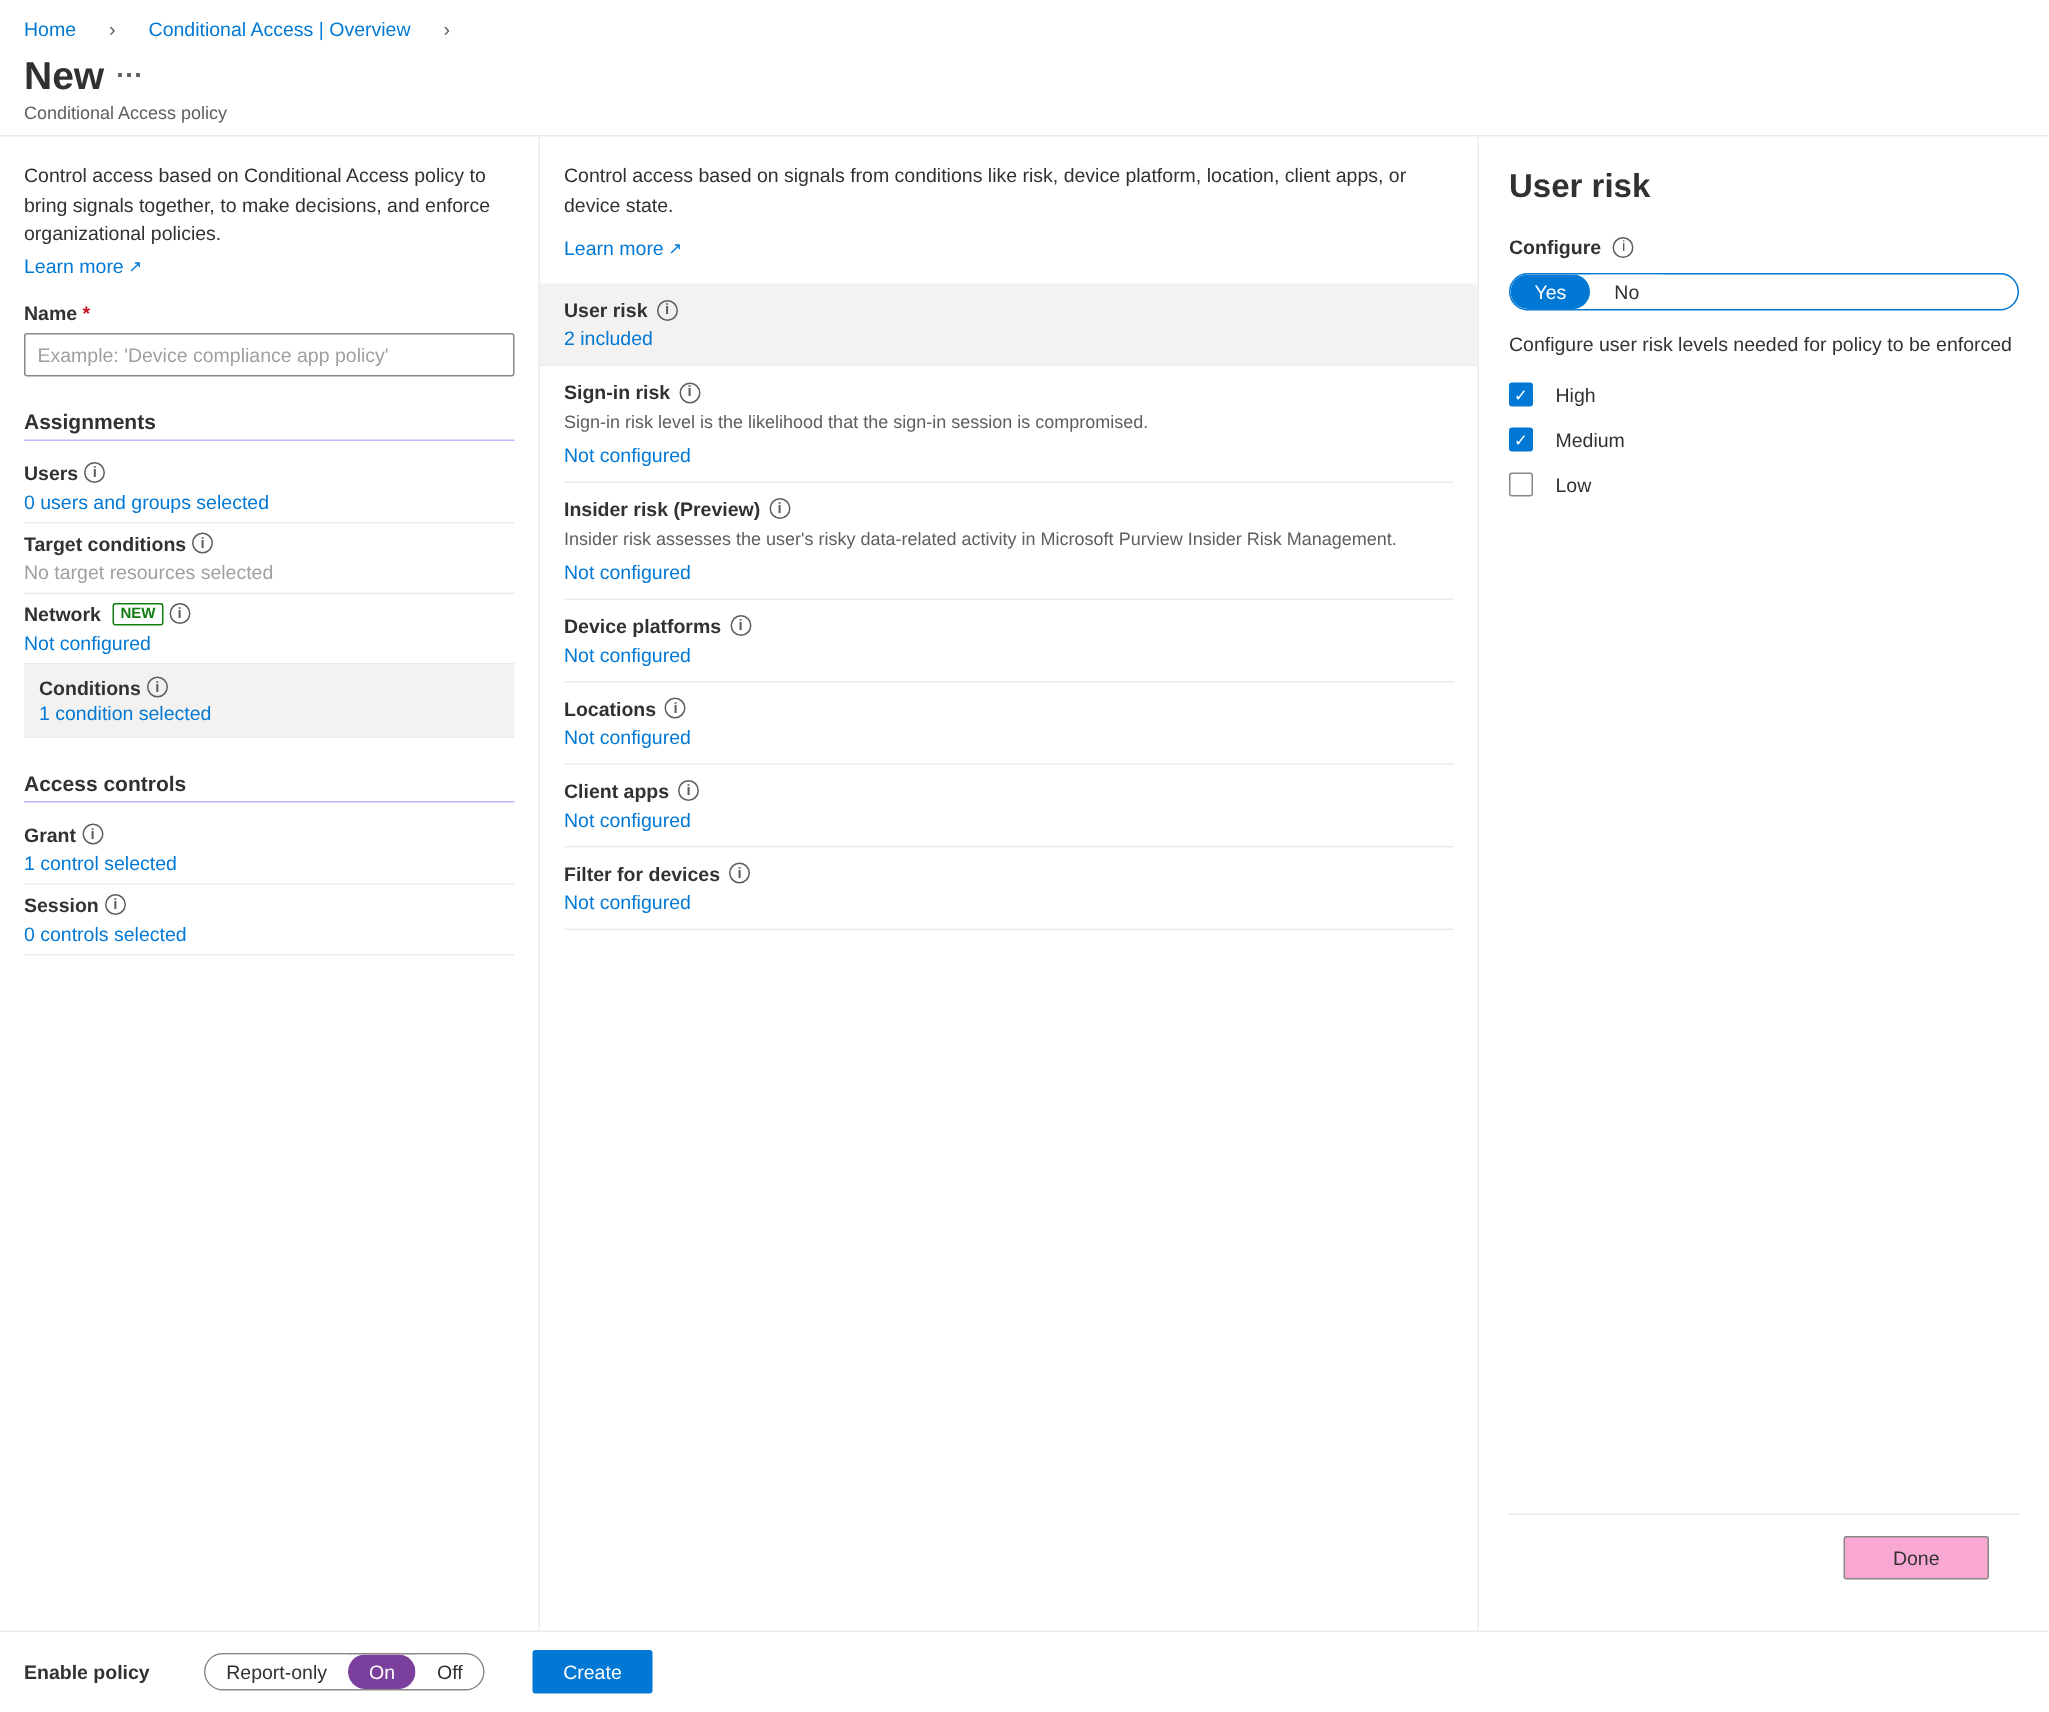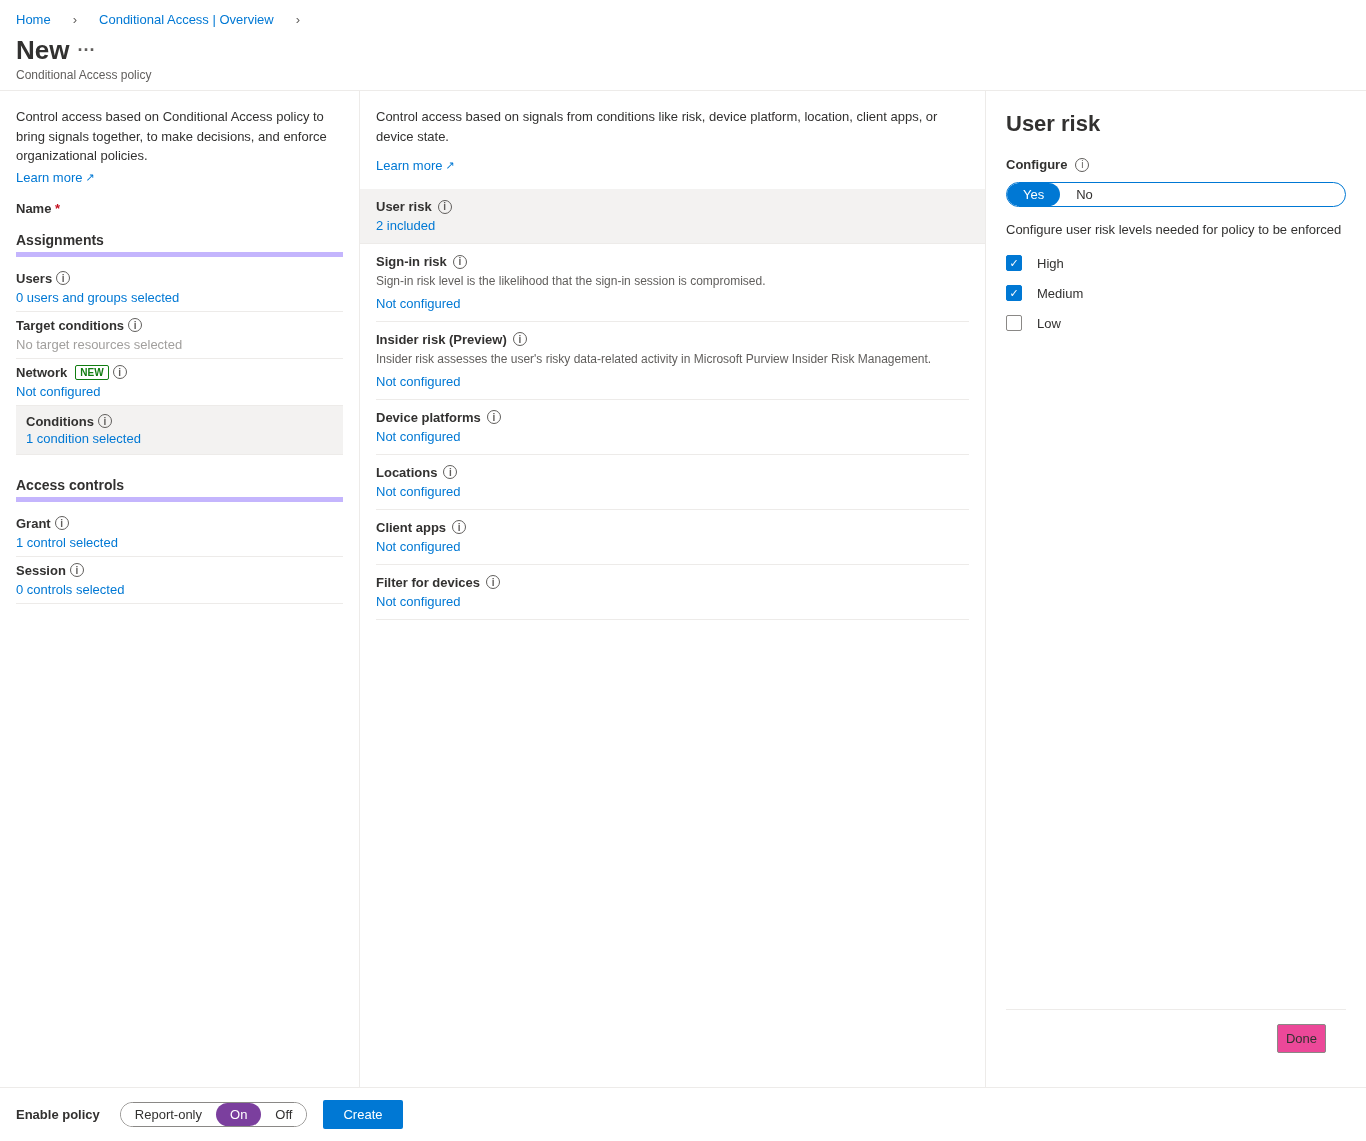--- a/index.html
+++ b/index.html
@@ -19,36 +19,36 @@
     .left-panel { width: 360px; padding: 16px; border-right: 1px solid #edebe9; overflow-y: auto; flex-shrink: 0; }
     .description { font-size: 13px; color: #323130; line-height: 1.5; margin-bottom: 4px; }
     .learn-more { color: #0078d4; font-size: 13px; display: inline-flex; align-items: center; gap: 3px; cursor: pointer; margin-bottom: 16px; }
     .learn-more::after { content: '↗'; font-size: 11px; }
 
     .field-label { font-size: 13px; font-weight: 600; margin-bottom: 6px; }
     .required::after { content: ' *'; color: #c50f1f; }
     .text-input { width: 100%; border: 1px solid #8a8886; border-radius: 2px; padding: 6px 8px; font-size: 13px; color: #a19f9d; margin-bottom: 12px; }
     .text-input::placeholder { color: #a19f9d; }
 
-    .section-title { font-size: 14px; font-weight: 600; padding: 10px 0 4px; border-bottom: 5px solid #c4b5fd; margin-bottom: 8px; }
+    .section-title { font-size: 14px; font-weight: 600; padding: 10px 0 4px; border-bottom: 1px solid #c4b5fd; margin-bottom: 8px; }
 
     .assignment-row { padding: 6px 0; border-bottom: 1px solid #edebe9; }
     .assignment-label { font-size: 13px; font-weight: 600; display: flex; align-items: center; gap: 4px; margin-bottom: 4px; }
     .assignment-value { color: #0078d4; font-size: 13px; cursor: pointer; }
     .assignment-value.gray { color: #a19f9d; }
 
     .new-badge { background: #fff; border: 1.5px solid #107c10; color: #107c10; font-size: 10px; font-weight: 700; padding: 1px 4px; border-radius: 2px; margin-left: 4px; }
 
     .conditions-row { background: #f3f2f1; padding: 8px 10px; border-bottom: 1px solid #edebe9; cursor: pointer; }
     .conditions-label { font-size: 13px; font-weight: 600; display: flex; align-items: center; gap: 4px; }
     .conditions-value { color: #0078d4; font-size: 13px; margin-top: 2px; }
 
     .info-icon { display: inline-flex; align-items: center; justify-content: center; width: 14px; height: 14px; border: 1px solid #605e5c; border-radius: 50%; font-size: 10px; color: #605e5c; cursor: pointer; }
 
-    .enable-policy-bar { background: #fff; border-top: 1px solid #edebe9; padding: 12px 16px; display: flex; align-items: center; gap: 12px; }
+    .enable-policy-bar { background: #fff; border-top: 1px solid #edebe9; padding: 12px 16px; display: flex; align-items: center; gap: 28px; }
     .enable-label { font-size: 13px; font-weight: 600; margin-right: 8px; }
 
     .toggle-group { display: flex; align-items: center; border: 1px solid #8a8886; border-radius: 20px; overflow: hidden; }
     .toggle-opt { padding: 4px 14px; font-size: 13px; cursor: pointer; background: #fff; }
     .toggle-opt.active-purple { background: #7B3F9E; color: #fff; border-radius: 20px; }
     .toggle-opt.inactive { color: #323130; }
 
     .create-btn { background: #0078d4; color: #fff; border: none; border-radius: 2px; padding: 7px 20px; font-size: 13px; cursor: pointer; margin-left: 4px; }
 
     
@@ -77,21 +77,21 @@
 
     .configure-desc { font-size: 13px; color: #323130; margin-bottom: 16px; line-height: 1.4; }
 
     .checkbox-row { display: flex; align-items: center; gap: 15px; margin-bottom: 14px; }
     .checkbox { width: 16px; height: 16px; border: 1.5px solid #8a8886; border-radius: 2px; display: flex; align-items: center; justify-content: center; flex-shrink: 0; }
     .checkbox.checked { background: #0078d4; border-color: #0078d4; }
     .checkbox.checked::after { content: '✓'; color: #fff; font-size: 11px; }
     .checkbox-label { font-size: 13px; }
 
     .done-bar { border-top: 1px solid #edebe9; padding: 14px 20px; display: flex; justify-content: flex-end; background: #fff; }
-    .done-btn { background: #ec4899; border: 1px solid #8a8886; border-radius: 2px; padding: 6px 8px; font-size: 13px; cursor: pointer; color: #323130; }
+    .done-btn { background: #f9a8d4; border: 1px solid #8a8886; border-radius: 2px; padding: 6px 32px; font-size: 13px; cursor: pointer; color: #323130; }
   </style>
 </head>
 <body>
 
 <div class="breadcrumb">
   <a>Home</a>
   <span>›</span>
   <a>Conditional Access | Overview</a>
   <span>›</span>
 </div>
@@ -104,20 +104,21 @@
   <div class="page-subtitle">Conditional Access policy</div>
 </div>
 
 <div class="main-content">
 
   <div class="left-panel">
     <p class="description">Control access based on Conditional Access policy to bring signals together, to make decisions, and enforce organizational policies.</p>
     <a class="learn-more">Learn more</a>
 
     <div class="field-label required">Name</div>
+    <input class="text-input" type="text" placeholder="Example: 'Device compliance app policy'" style="">
 
     <div class="section-title">Assignments</div>
 
     <div class="assignment-row">
       <div class="assignment-label">
         <span>Users</span>
         <span class="info-icon">i</span>
       </div>
       <div class="assignment-value">0 users and groups selected</div>
     </div>

